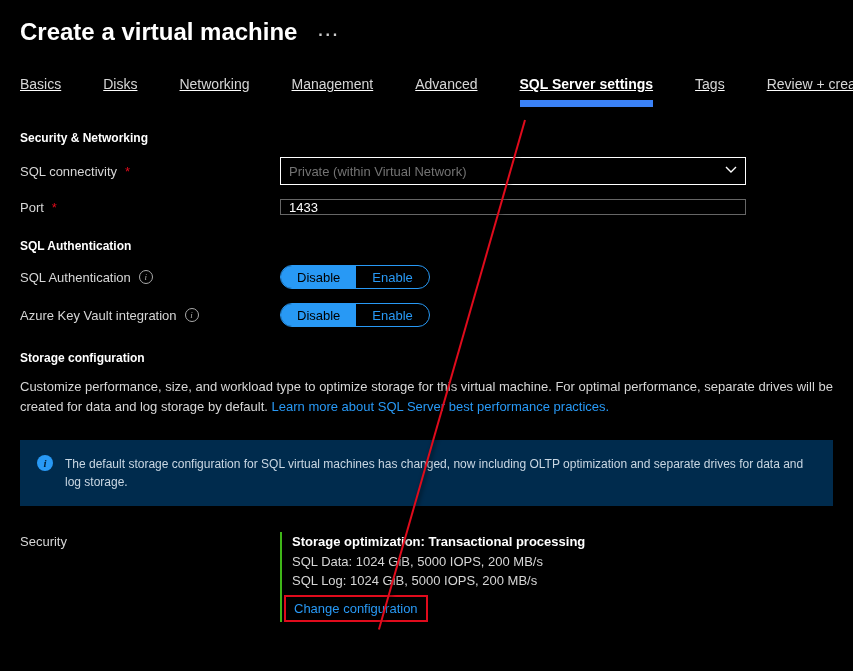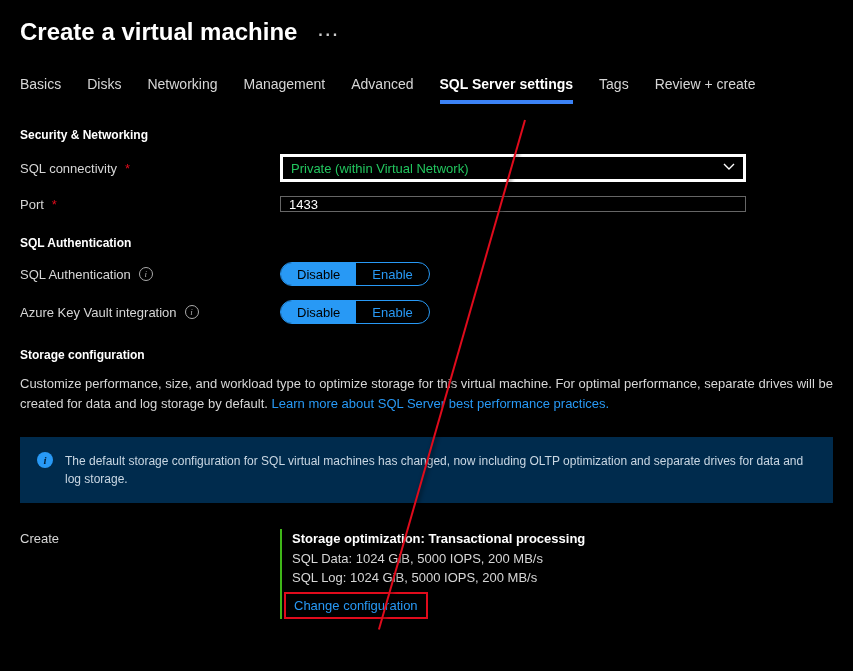--- a/index.html
+++ b/index.html
@@ -14,34 +14,35 @@
       position: relative;
     }
     .page-title {
       font-size: 24px;
       font-weight: 600;
       padding: 18px 20px 6px 20px;
     }
     .ellipsis-icon { font-size: 16px; color: #ccc; margin-left: 14px; letter-spacing: 2px; }
     .tabs {
       display: flex;
-      gap: 26px;
+      gap: 42px;
       padding: 24px 20px 0 20px;
       border-bottom: none;
+      text-decoration: underline;
     }
     .tab {
       color: #d6d6d6;
       padding-bottom: 8px;
       cursor: pointer;
       white-space: nowrap;
       font-size: 14px;
     }
     .tab.active {
       color: #fff;
-      border-bottom: 4px solid #3b82f6;
+      border-bottom: 7px solid #3b82f6;
       font-weight: 600;
     }
     .content { padding: 10px 20px 20px 20px; }
     .section-title {
       font-weight: 600;
       font-size: 12px;
       margin-top: 14px;
       margin-bottom: 12px;
     }
     .form-row {
@@ -56,22 +57,22 @@
       display: flex;
       align-items: center;
       gap: 4px;
     }
     .required { color: #e00b1c; margin-left: 4px; }
     .form-field { flex: 1; max-width: 466px; }
     .select {
       width: 100%;
       height: 28px;
       background: #000;
-      border: 3px solid #ffffff;
-      color: #22c55e;
+      border: 1px solid #ffffff;
+      color: #737373;
       padding: 4px 30px 4px 8px;
       font-size: 13px;
       position: relative;
       display: flex;
       align-items: center;
       cursor: pointer;
     }
     .chevron-down {
       position: absolute;
       right: 8px;
@@ -251,21 +252,21 @@
     <div class="description">
       <span>Customize performance, size, and workload type to optimize storage for this virtual machine. For optimal performance, separate drives will be created for data and log storage by default. </span><span class="link">Learn more about SQL Server best performance practices.</span>
     </div>
 
     <div class="info-banner">
       <span class="info-circle">i</span>
       <span>The default storage configuration for SQL virtual machines has changed, now including OLTP optimization and separate drives for data and log storage.</span>
     </div>
 
     <div class="storage-row">
-      <div class="storage-label">Create</div>
+      <div class="storage-label">Security</div>
       <div class="storage-detail">
         <div class="heading">Storage optimization: Transactional processing</div>
         <div>SQL Data: 1024 GiB, 5000 IOPS, 200 MB/s</div>
         <div>SQL Log: 1024 GiB, 5000 IOPS, 200 MB/s</div>
         <div class="change-config-box">
           <span class="link">Change configuration</span>
         </div>
       </div>
     </div>
   </div>

